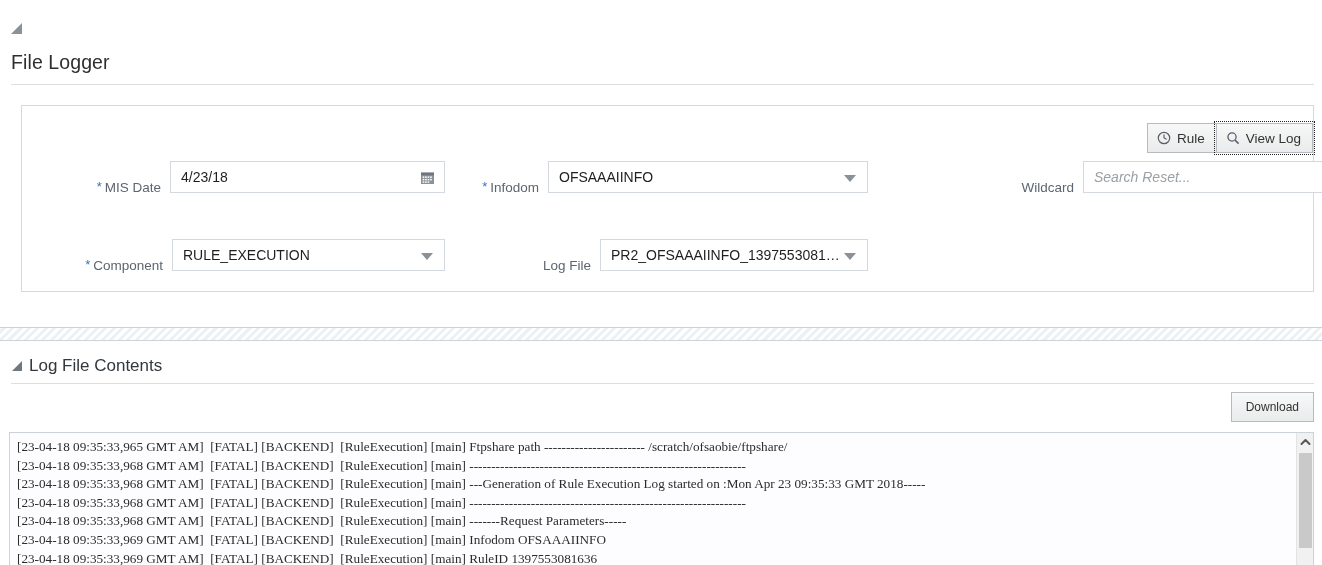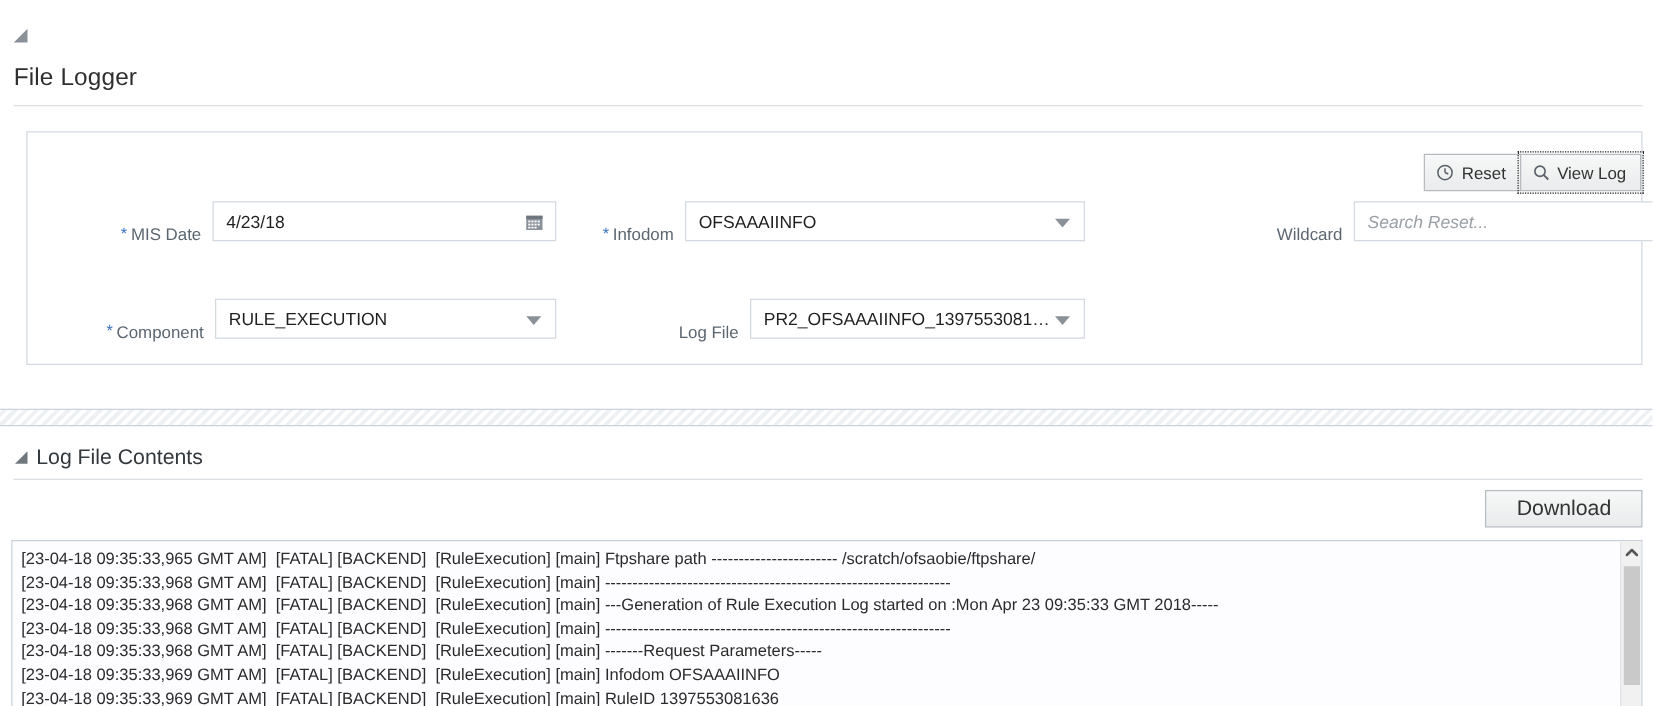--- a/index.html
+++ b/index.html
@@ -97,39 +97,39 @@
     margin-right: 7px; cursor: pointer;
   }
   .log-title { font-size: 17px; color: #33383d; font-weight: 400; }
   .log-rule {
     position: absolute; left: 11px; top: 383px;
     width: 1303px; height: 1px; background: #dcdfe2;
   }
 
   .dl-wrap { position: absolute; right: 8px; top: 392px; }
   .btn-dl {
-    height: 30px; padding: 0 24px; display: flex; align-items: center;
+    height: 30px; padding: 0 14px; display: flex; align-items: center;
     background: linear-gradient(to bottom,#f7f8f8 0%,#e9ebec 100%);
-    border: 1px solid #b6bbc0; font-size: 17px; color: #333;
+    border: 1px solid #b6bbc0; font-size: 12px; color: #333;
     cursor: pointer;
   }
 
   .log-box {
     position: absolute; left: 9px; top: 432px;
     width: 1305px; height: 133px;
     border: 1px solid #ccd2da; border-bottom: none;
     background: #fdfdff; overflow: hidden;
   }
   .log-lines {
     position: absolute; left: 7px; top: 5px; right: 26px;
     font-family: "Liberation Sans", sans-serif;
     font-size: 13.2px; color: #2b2b2b; line-height: 18.6px;
     white-space: pre; overflow: hidden;
   }
-  .log-line { white-space: pre; }
+  .log-line { white-space: pre; font-family: Liberation Serif, serif; }
 
   .scrollbar {
     position: absolute; right: 0; top: 0; width: 17px; height: 100%;
     background: #f1f1f1; border-left: 1px solid #e3e3e3;
     cursor: pointer;
   }
   .sb-arrow {
     width: 17px; height: 17px; background: #f1f1f1;
     display: flex; align-items: center; justify-content: center;
     cursor: pointer;
@@ -152,21 +152,21 @@
 
   <div class="btn-row">
     <div class="btn">
       <span>
         <svg width="14" height="14" viewBox="0 0 14 14">
           <circle cx="7" cy="7" r="5.7" fill="none" stroke="#5a6068" stroke-width="1.2"></circle>
           <line x1="7" y1="7" x2="7" y2="3.6" stroke="#5a6068" stroke-width="1.2"></line>
           <line x1="7" y1="7" x2="9.6" y2="8.2" stroke="#5a6068" stroke-width="1.2"></line>
         </svg>
       </span>
-      <span>Reset</span>
+      <span>Rule</span>
     </div>
     <div class="btn btn-focus">
       <span>
         <svg width="14" height="14" viewBox="0 0 14 14">
           <circle cx="6" cy="6" r="4.1" fill="none" stroke="#5a6068" stroke-width="1.3"></circle>
           <line x1="9.1" y1="9.1" x2="12.6" y2="12.6" stroke="#5a6068" stroke-width="1.5"></line>
         </svg>
       </span>
       <span>View Log</span>
     </div>

